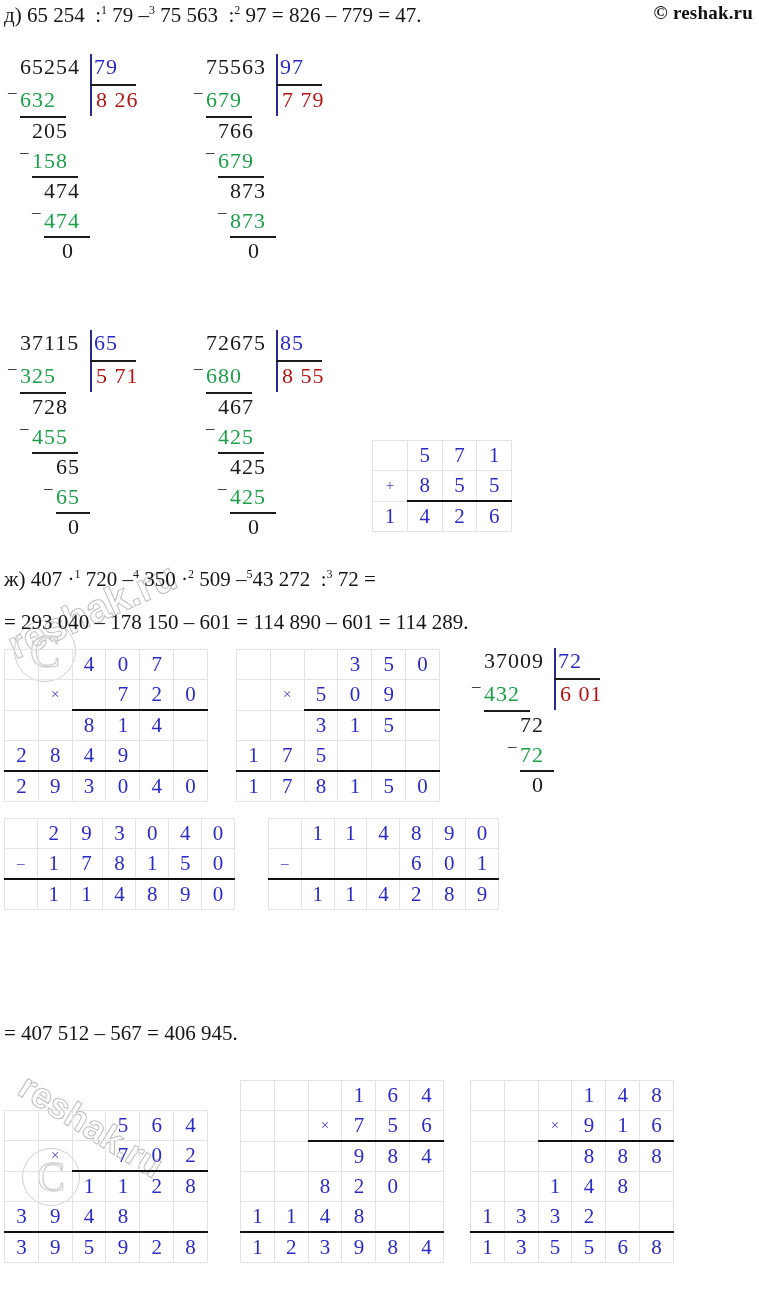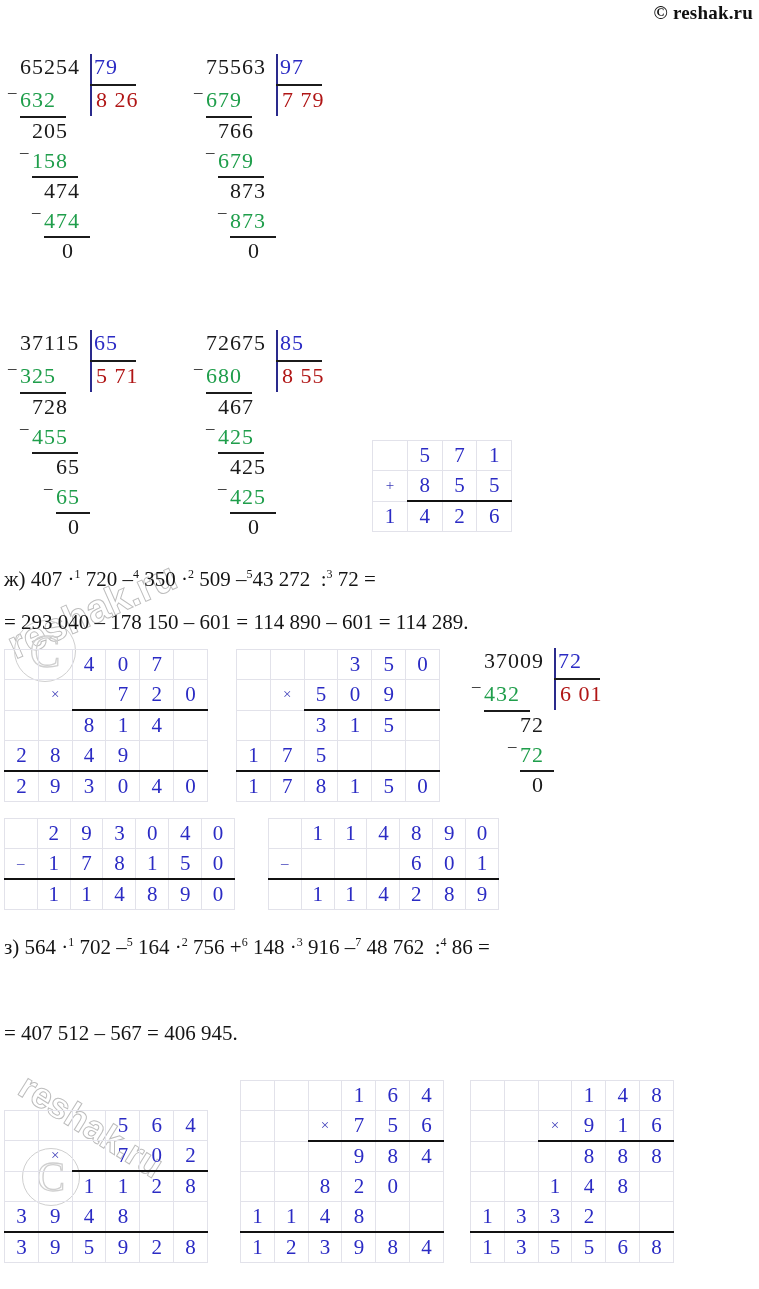--- a/index.html
+++ b/index.html
@@ -83,20 +83,23 @@
 <div class="page">
 
   <div class="wm-top">© reshak.ru</div>
 
   <div class="wm-ghost" style="left:2px;top:588px;font-size:40px;transform:rotate(-24deg);">reshak.ru</div>
   <div class="wm-c" style="left:14px;top:620px;width:60px;height:60px;font-size:46px;">C</div>
 
   <div class="wm-ghost" style="left:10px;top:1105px;font-size:36px;transform:rotate(32deg);">reshak.ru</div>
   <div class="wm-c" style="left:22px;top:1148px;width:56px;height:56px;font-size:42px;">C</div>
 
+  <div class="expr" style="left:4px;top:3px;">
+    д) 65 254&nbsp; :<sup>1</sup> 79 –<sup>3</sup> 75 563&nbsp; :<sup>2</sup> 97 = 826 – 779 = 47.
+  </div>
 
   <div class="ldiv" style="left:6px;top:54px;">
     <div class="row dark" style="left:14px;top:0px;">65254</div>
     <div class="row blue" style="left:88px;top:0px;">79</div>
     <div class="vline" style="left:84px;top:0px;height:62px;"></div>
     <div class="hline" style="left:84px;top:30px;width:46px;"></div>
     <div class="row red" style="left:90px;top:33px;">8 26</div>
 
     <div class="minus" style="left:2px;top:28px;">–</div>
     <div class="row green" style="left:14px;top:33px;">632</div>
@@ -379,23 +382,20 @@
       <td style="height:29px;">1</td>
       <td style="height:29px;">1</td>
       <td style="height:29px;">4</td>
       <td style="height:29px;">2</td>
       <td style="height:29px;">8</td>
       <td style="height:29px;">9</td>
     </tr>
   </tbody>
     </table>
 
-  <div class="expr" style="left:4px;top:935px;">
-    з) 564 ·<sup>1</sup> 702 –<sup>5</sup> 164 ·<sup>2</sup> 756 +<sup>6</sup> 148 ·<sup>3</sup> 916 –<sup>7</sup> 48 762&nbsp; :<sup>4</sup> 86 =
-  </div>
   <div class="expr" style="left:4px;top:1021px;">
     = 407 512 – 567 = 406 945.
   </div>
 
   <table class="grid" style="left:4px;top:1110px;width:204px;">
     <tbody>
         <tr>
       <td style="width:34px;height:29px;" class="blank"></td>
       <td style="width:34px;height:29px;" class="blank"></td>
       <td style="width:34px;height:29px;" class="blank"></td>

